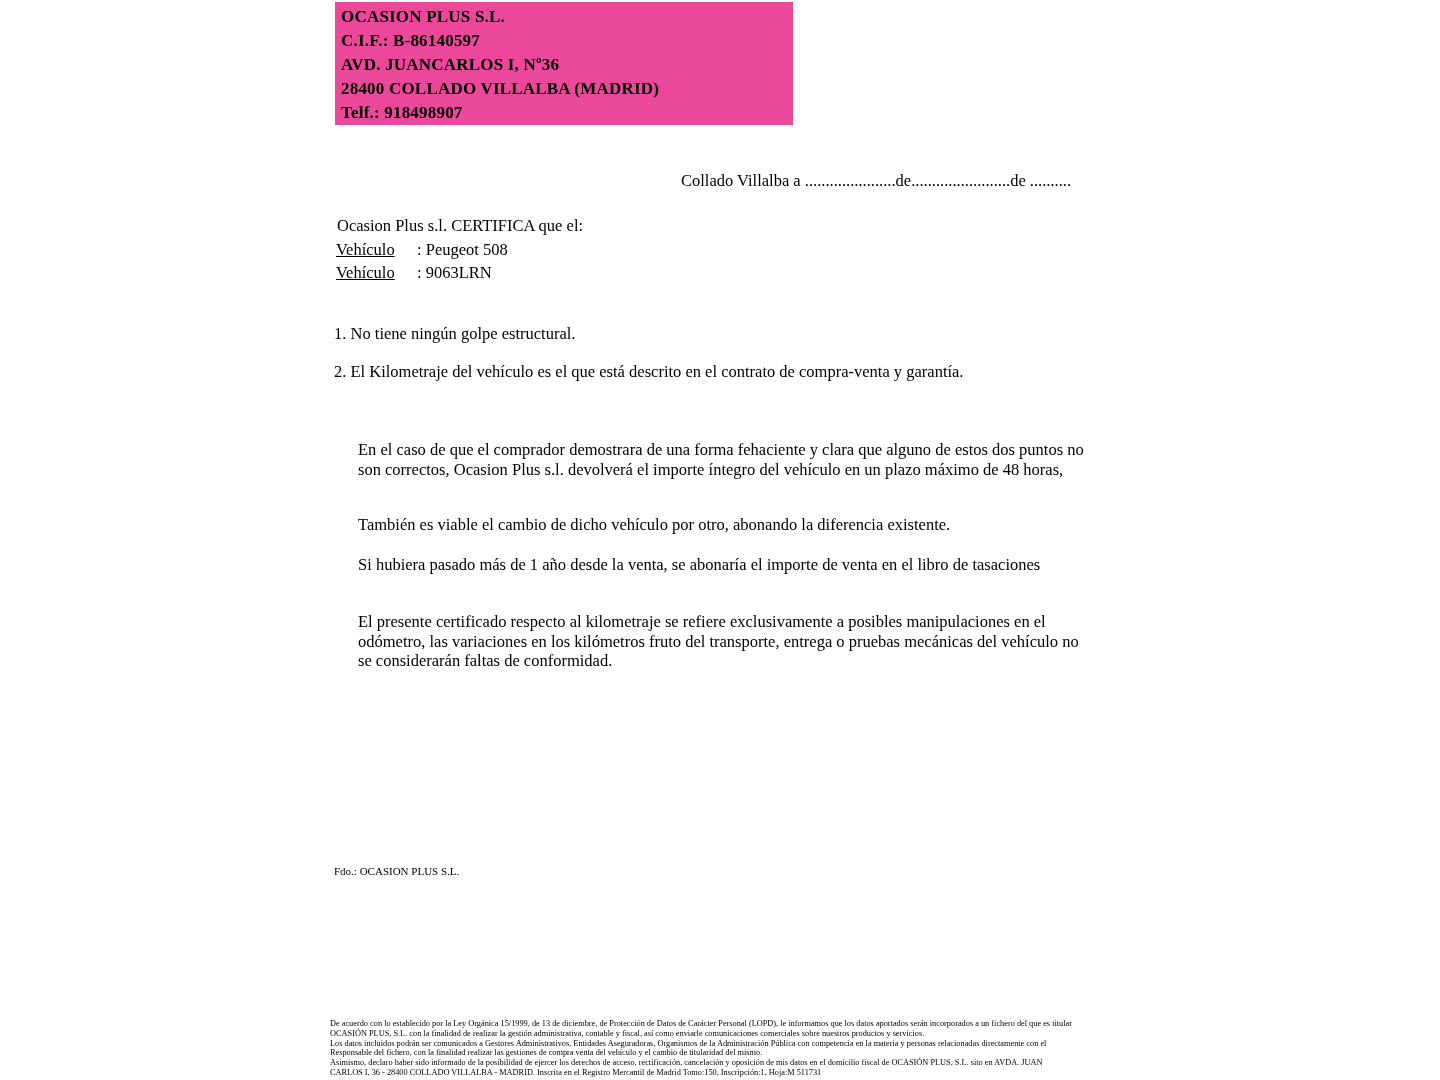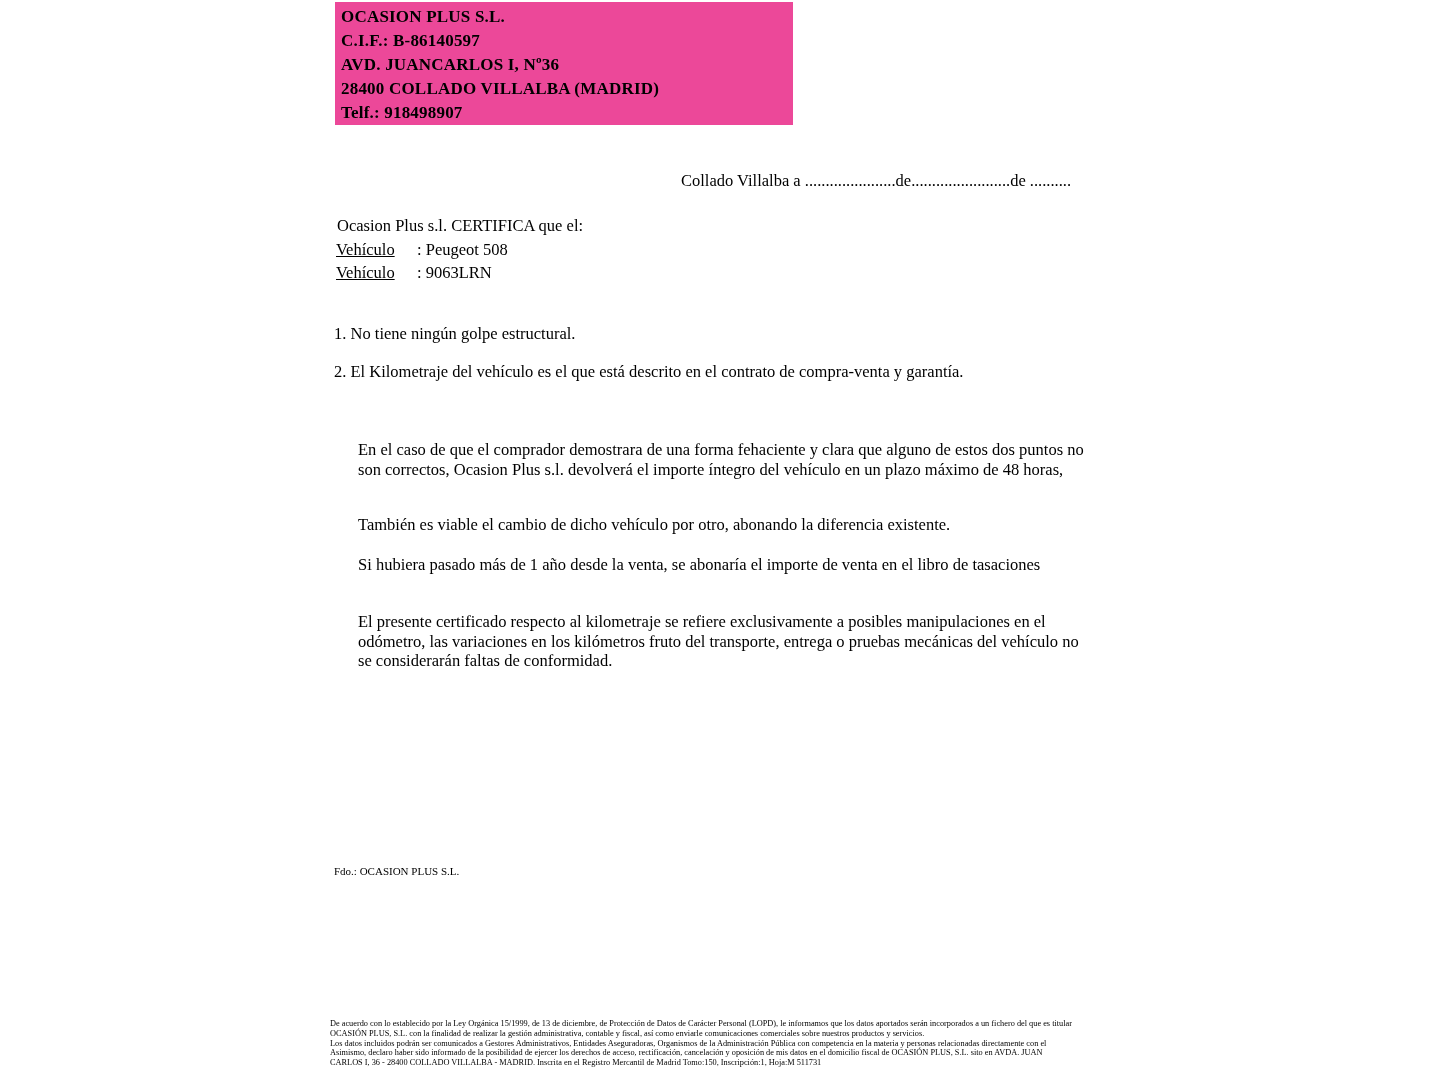--- a/index.html
+++ b/index.html
@@ -140,17 +140,18 @@
     <div>odómetro, las variaciones en los kilómetros fruto del transporte, entrega o pruebas mecánicas del vehículo no</div>
     <div>se considerarán faltas de conformidad.</div>
   </div>
 
   <div class="signature">Fdo.: OCASION PLUS S.L.</div>
 
   <div class="legal">
     <div>De acuerdo con lo establecido por la Ley Orgánica 15/1999, de 13 de diciembre, de Protección de Datos de Carácter Personal (LOPD), le informamos que los datos aportados serán incorporados a un fichero del que es titular</div>
     <div>OCASIÓN PLUS, S.L. con la finalidad de realizar la gestión administrativa, contable y fiscal, así como enviarle comunicaciones comerciales sobre nuestros productos y servicios.</div>
     <div>Los datos incluidos podrán ser comunicados a Gestores Administrativos, Entidades Aseguradoras, Organismos de la Administración Pública con competencia en la materia y personas relacionadas directamente con el</div>
+    <div>Responsable del fichero, con la finalidad realizar las gestiones de compra venta del vehículo y el cambio de titularidad del mismo.</div>
     <div>Asimismo, declaro haber sido informado de la posibilidad de ejercer los derechos de acceso, rectificación, cancelación y oposición de mis datos en el domicilio fiscal de OCASIÓN PLUS, S.L. sito en AVDA. JUAN</div>
     <div>CARLOS I, 36 - 28400 COLLADO VILLALBA - MADRID. Inscrita en el Registro Mercantil de Madrid Tomo:150, Inscripción:1, Hoja:M 511731</div>
   </div>
 
 </div>
 
 </body></html>

